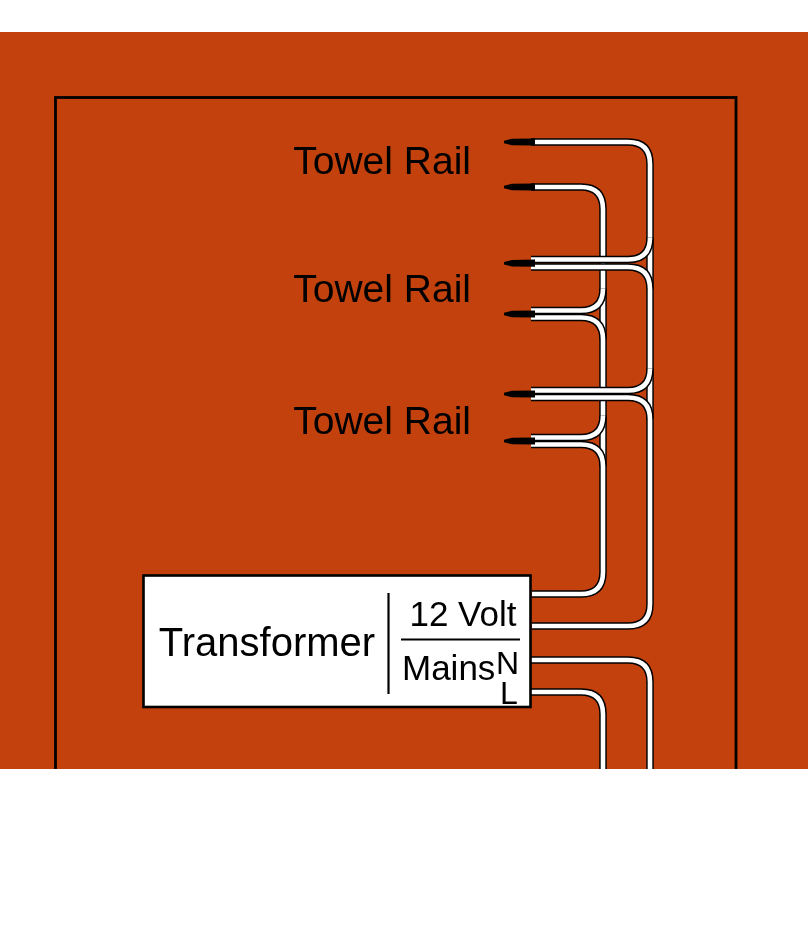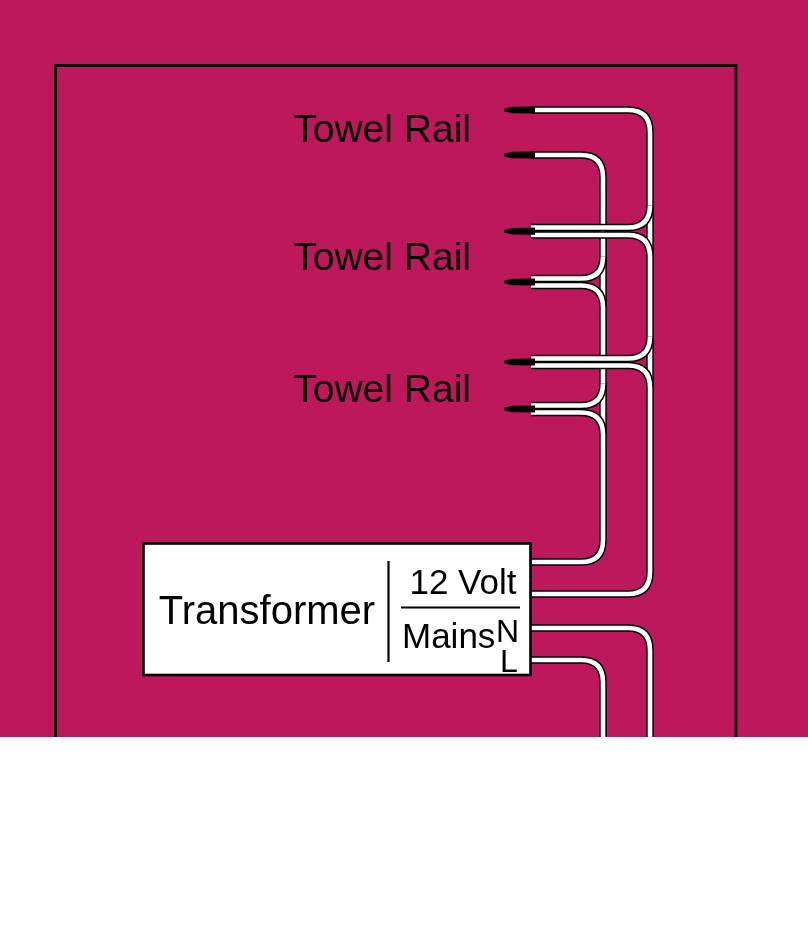--- a/index.html
+++ b/index.html
@@ -1,21 +1,22 @@
 <!DOCTYPE html>
 <html><head>
 <meta charset="utf-8">
 <style>
   html, body { margin: 0; padding: 0; background: #ffffff; }
   #page {
     position: relative;
     width: 808px;
     height: 737px;
-    background: #be185d;
+    background: #c2410c;
     font-family: "Liberation Sans", sans-serif;
+    margin-top: 32px;
   }
   svg text {
     fill: #000000;
     font-family: "Liberation Sans", sans-serif;
   }
   .lbl-rail        { font-size: 39px; }
   .lbl-transformer { font-size: 40px; }
   .lbl-volt        { font-size: 35px; }
   .lbl-mains       { font-size: 35px; }
   .lbl-nl          { font-size: 32px; }

